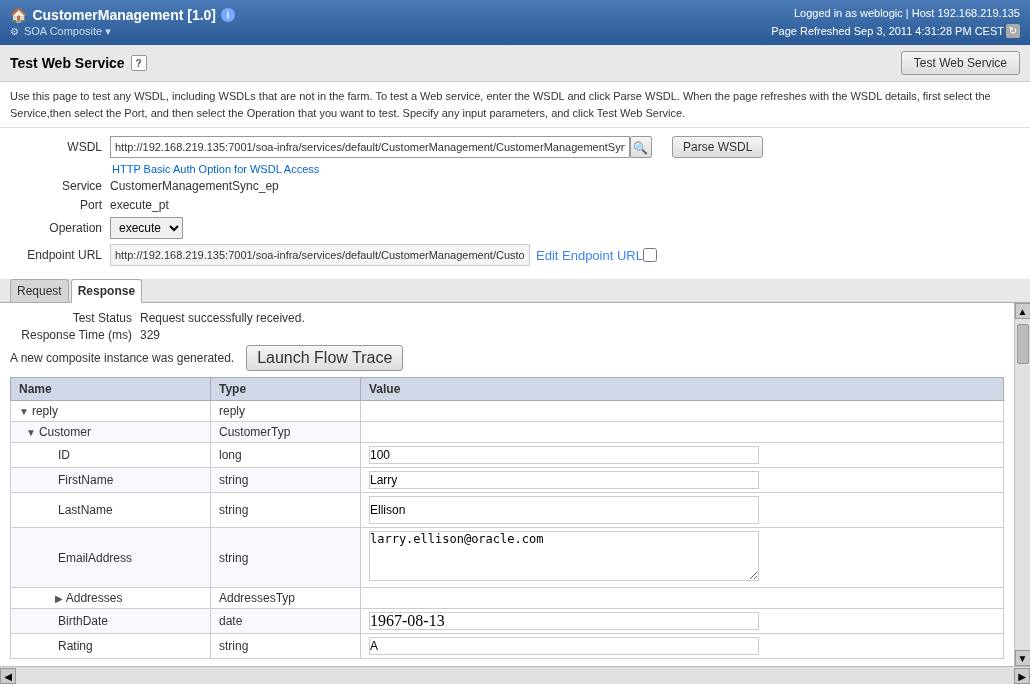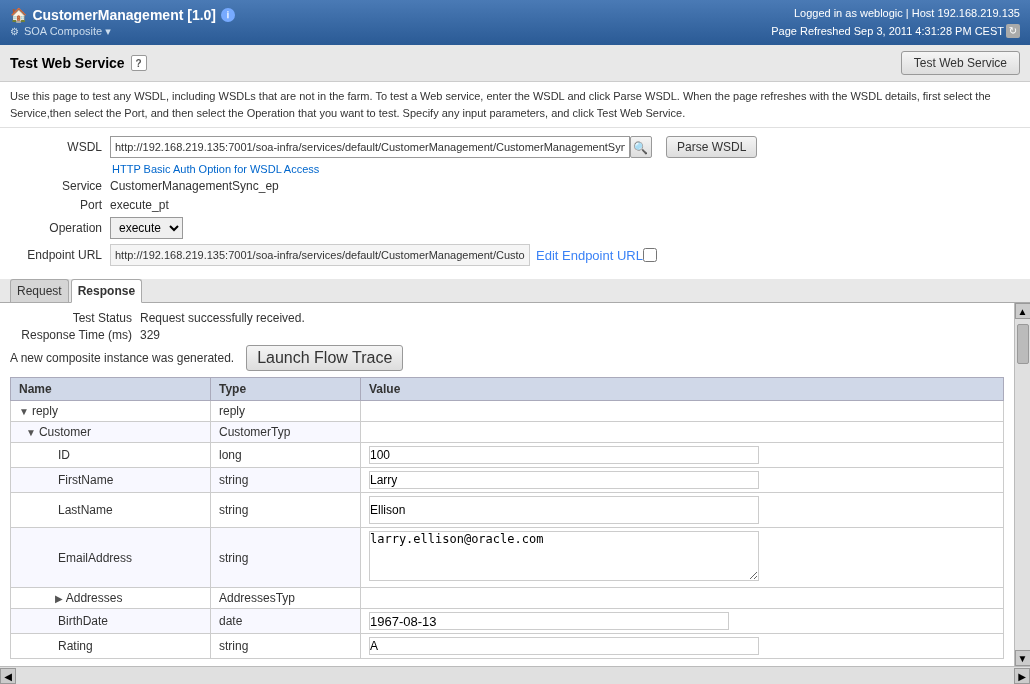--- a/index.html
+++ b/index.html
@@ -112,21 +112,21 @@
   </div>
 
   <div class="description">Use this page to test any WSDL, including WSDLs that are not in the farm. To test a Web service, enter the WSDL and click Parse WSDL. When the page refreshes with the WSDL details, first select the Service,then select the Port, and then select the Operation that you want to test. Specify any input parameters, and click Test Web Service.</div>
 
   <div class="form-area">
 
     <div class="form-row">
       <span class="form-label">WSDL</span>
       <input class="wsdl-input" type="text" value="http://192.168.219.135:7001/soa-infra/services/default/CustomerManagement/CustomerManagementSync" style="">
       <span class="search-icon-btn">🔍</span>
-      <button class="parse-btn" style="margin-left:14px;text-align:right;">Parse WSDL</button>
+      <button class="parse-btn" style="margin-left:20px;text-align:right;">Parse WSDL</button>
     </div>
 
     <a class="http-basic-link" href="#">HTTP Basic Auth Option for WSDL Access</a>
 
     <div class="form-row">
       <span class="form-label">Service</span>
       <span class="form-value">CustomerManagementSync_ep</span>
     </div>
 
     <div class="form-row">
@@ -214,21 +214,21 @@
                 <td class="value-cell"><textarea class="value-tall" style="width: 390px; height: 50px; font-size: 12px; border: 1px solid rgb(204, 204, 204);">larry.ellison@oracle.com</textarea></td>
               </tr>
               <tr>
                 <td style="padding-left: 44px;"><span class="expand-icon">▶</span><span>Addresses</span></td>
                 <td>AddressesTyp</td>
                 <td class="value-cell"></td>
               </tr>
               <tr>
                 <td style="padding-left: 44px;"><span class="expand-icon"></span><span>BirthDate</span></td>
                 <td>date</td>
-                <td class="value-cell"><input class="value-input" type="text" value="1967-08-13" style="width: 360px; height: 18px; font-size: 13px; border: 1px solid rgb(204, 204, 204);"></td>
+                <td class="value-cell"><input class="value-input" type="text" value="1967-08-13" style="width: 390px; height: 18px; font-size: 16px; border: 1px solid rgb(204, 204, 204); font-family: Liberation Serif, serif;"></td>
               </tr>
               <tr>
                 <td style="padding-left: 44px;"><span class="expand-icon"></span><span>Rating</span></td>
                 <td>string</td>
                 <td class="value-cell"><input class="value-input" type="text" value="A" style="width: 390px; height: 18px; font-size: 12px; border: 1px solid rgb(204, 204, 204);"></td>
               </tr>
             </tbody>
         </table>
       </div>
     </div>

